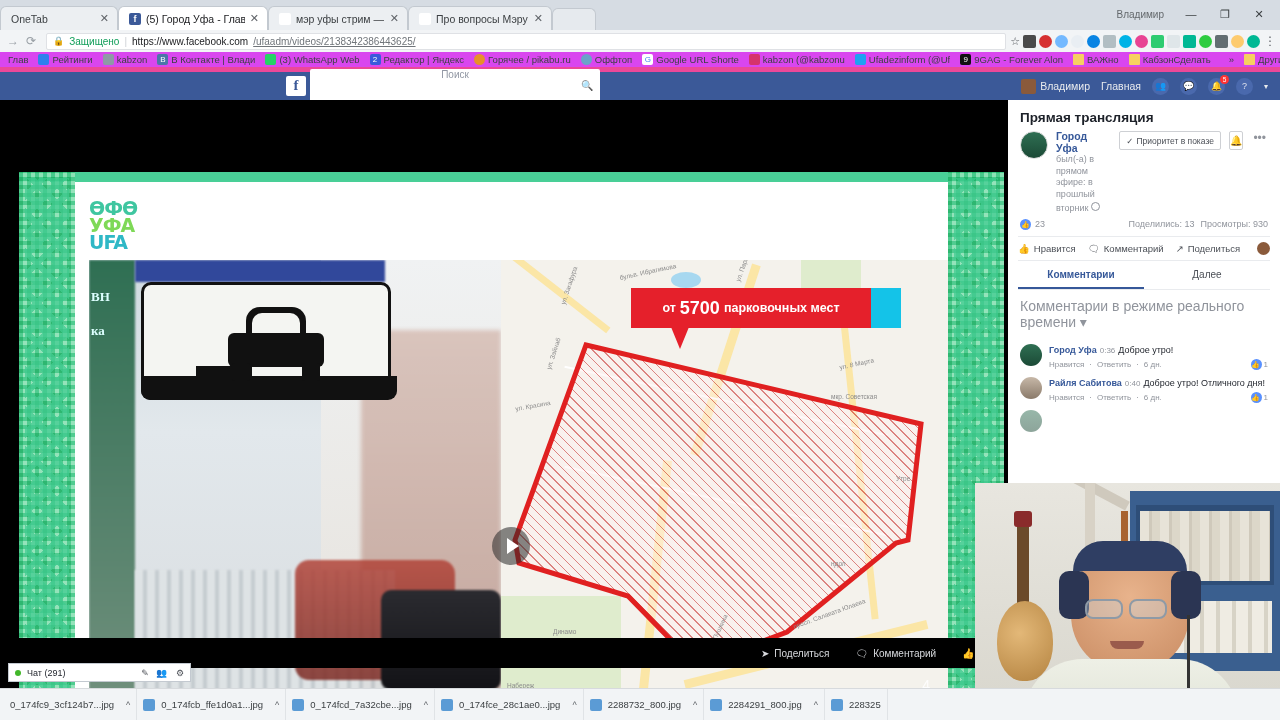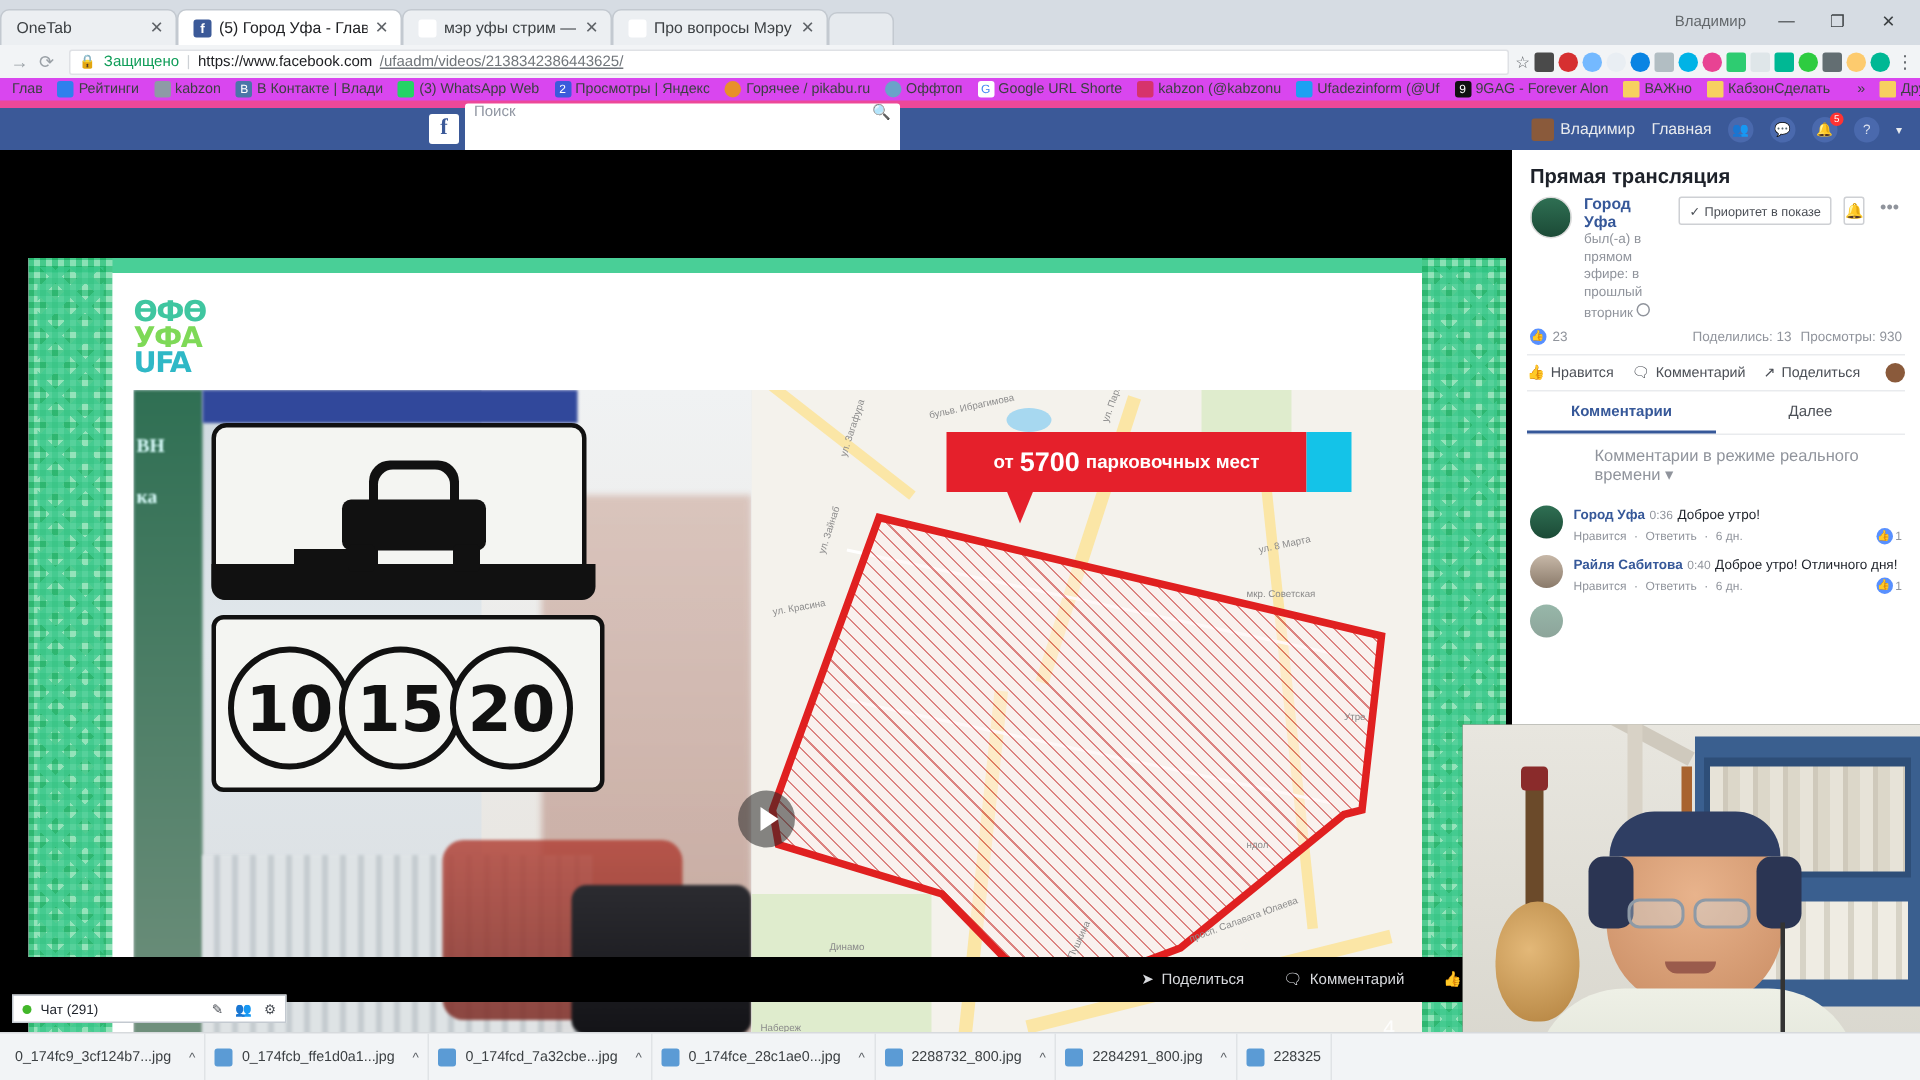--- a/index.html
+++ b/index.html
@@ -60,21 +60,21 @@
   .bmk-folder .bmi{ background:#f7d060; border-radius:1px; }
 
   
   .fb{ position:absolute; left:0; top:72px; width:1280px; height:596px; background:#000; }
   .fb-bar{ position:absolute; left:0; top:0; width:1280px; height:28px;
     background:#3b5998; display:flex; align-items:center; }
   .fb-logo{ width:20px; height:20px; background:#fff; color:#3b5998; font-weight:bold;
     font-size:15px; line-height:19px; text-align:center; margin-left:286px; border-radius:2px;
     font-family:"Liberation Serif", serif; }
   .fb-search{ width:290px; height:35px; background:#fff; border-radius:2px; margin-left:4px;
-    display:flex; align-items:flex-start; padding:0 6px; font-size:10px; color:#9197a3; }
+    display:flex; align-items:center; padding:0 6px; font-size:10px; color:#9197a3;flex-direction:column; }
   .fb-search .sicon{ margin-left:auto; color:#8b919c; font-size:10px; }
   .fb-right{ margin-left:auto; display:flex; align-items:center; gap:11px; padding-right:12px;
     color:#e9ebee; font-size:10.5px; }
   .fb-avatar{ width:15px; height:15px; border-radius:2px; background:#8a5a3b; }
   .fb-nameitem{ display:flex; align-items:center; gap:4px; }
   .fb-ic{ width:17px; height:17px; border-radius:50%; background:#4a69ad;
      display:flex; align-items:center; justify-content:center; font-size:9px; color:#dfe3ee; position:relative; }
   .fb-badge{ position:absolute; top:-3px; right:-4px; background:#f33; color:#fff;
      font-size:6.5px; line-height:9px; min-width:9px; text-align:center; border-radius:5px; padding:0 2px; }
 
@@ -200,21 +200,21 @@
      font-size:7px; line-height:11px; text-align:center; margin-right:4px; }
   .stats-right{ margin-left:auto; }
   .side-actions{ display:flex; align-items:center; border-top:1px solid #e9ebee;
      border-bottom:1px solid #e9ebee; margin:0 10px; padding:5px 0; gap:12px;
      font-size:9.5px; color:#4b4f56; }
   .act{ display:flex; align-items:center; gap:4px; }
   .actav{ width:13px; height:13px; border-radius:50%; background:#8a5a3b; margin-left:auto; }
   .tabs2{ display:flex; margin:0 10px; border-bottom:1px solid #e9ebee; }
   .tab2{ flex:1 1 0; text-align:center; font-size:10px; color:#4b4f56; padding:8px 0 7px 0; }
   .tab2.on{ color:#365899; font-weight:bold; border-bottom:2px solid #365899; }
-  .cmt-filter{ padding:8px 12px; font-size:11px; color:#90949c;margin-left:43px; }
+  .cmt-filter{ padding:8px 12px; font-size:14px; color:#90949c; }
   .cmt{ display:flex; gap:7px; padding:6px 12px 0 12px; }
   .cmtav{ width:22px; height:22px; border-radius:50%; flex:0 0 22px; }
   .cmtav.a{ background:linear-gradient(#2f6f53,#1b4a36); }
   .cmtav.b{ background:linear-gradient(#c7b8a8,#8a7a6a); }
   .cmtbody{ flex:1 1 auto; font-size:9px; color:#1d2129; line-height:12px; }
   .cname{ color:#365899; font-weight:bold; }
   .ctime{ color:#90949c; font-size:8px; margin:0 3px; }
   .cmeta{ font-size:8px; color:#90949c; margin-top:2px; display:flex; align-items:center; gap:5px; }
   .cmeta .lk{ margin-left:auto; display:flex; align-items:center; gap:2px; }
   .lkb{ width:11px; height:11px; border-radius:50%; background:#5890ff; color:#fff;
@@ -350,21 +350,21 @@
     <div class="bmk">
         <span class="bmi" style="background:#4a76a8;">В</span>
         <span class="bmk-label">В Контакте | Влади</span>
       </div>
     <div class="bmk">
         <span class="bmi" style="background:#25d366;"></span>
         <span class="bmk-label">(3) WhatsApp Web</span>
       </div>
     <div class="bmk">
         <span class="bmi" style="background:#3b5bdb;">2</span>
-        <span class="bmk-label">Просмотры | Яндекс </span>
+        <span class="bmk-label">Редактор | Яндекс </span>
       </div>
     <div class="bmk">
         <span class="bmi" style="background:#e8902a;border-radius:50%;"></span>
         <span class="bmk-label">Горячее / pikabu.ru</span>
       </div>
     <div class="bmk">
         <span class="bmi" style="background:#6aa3c9;border-radius:50%;"></span>
         <span class="bmk-label">Оффтоп</span>
       </div>
     <div class="bmk">
@@ -450,25 +450,20 @@
               <div class="sign1">
                 <div class="blk"></div>
                 <div class="notch"></div>
                 <div class="car">
                   <div class="roof"></div>
                     <div class="roofin"></div>
                     <div class="body"></div>
                   <div class="w1"></div>
                     <div class="w2"></div>
                 </div>
-              </div>
-              <div class="sign2">
-                <div class="circ c1">10</div>
-                <div class="circ c2">15</div>
-                <div class="circ c3">20</div>
               </div>
             </div>
 
             <div class="map">
               <div class="m-green" style="left:0;top:336px;width:120px;height:94px;"></div>
               <div class="m-green" style="left:300px;top:0;width:60px;height:40px;"></div>
               <div class="m-water" style="left:170px;top:12px;width:30px;height:16px;"></div>
               <div class="m-road" style="left:220px;top:0;width:9px;height:200px;transform:rotate(18deg);"></div>
               <div class="m-road" style="left:150px;top:200px;width:9px;height:230px;transform:rotate(6deg);"></div>
               <div class="m-road" style="left:180px;top:390px;width:250px;height:9px;transform:rotate(-14deg);"></div>

